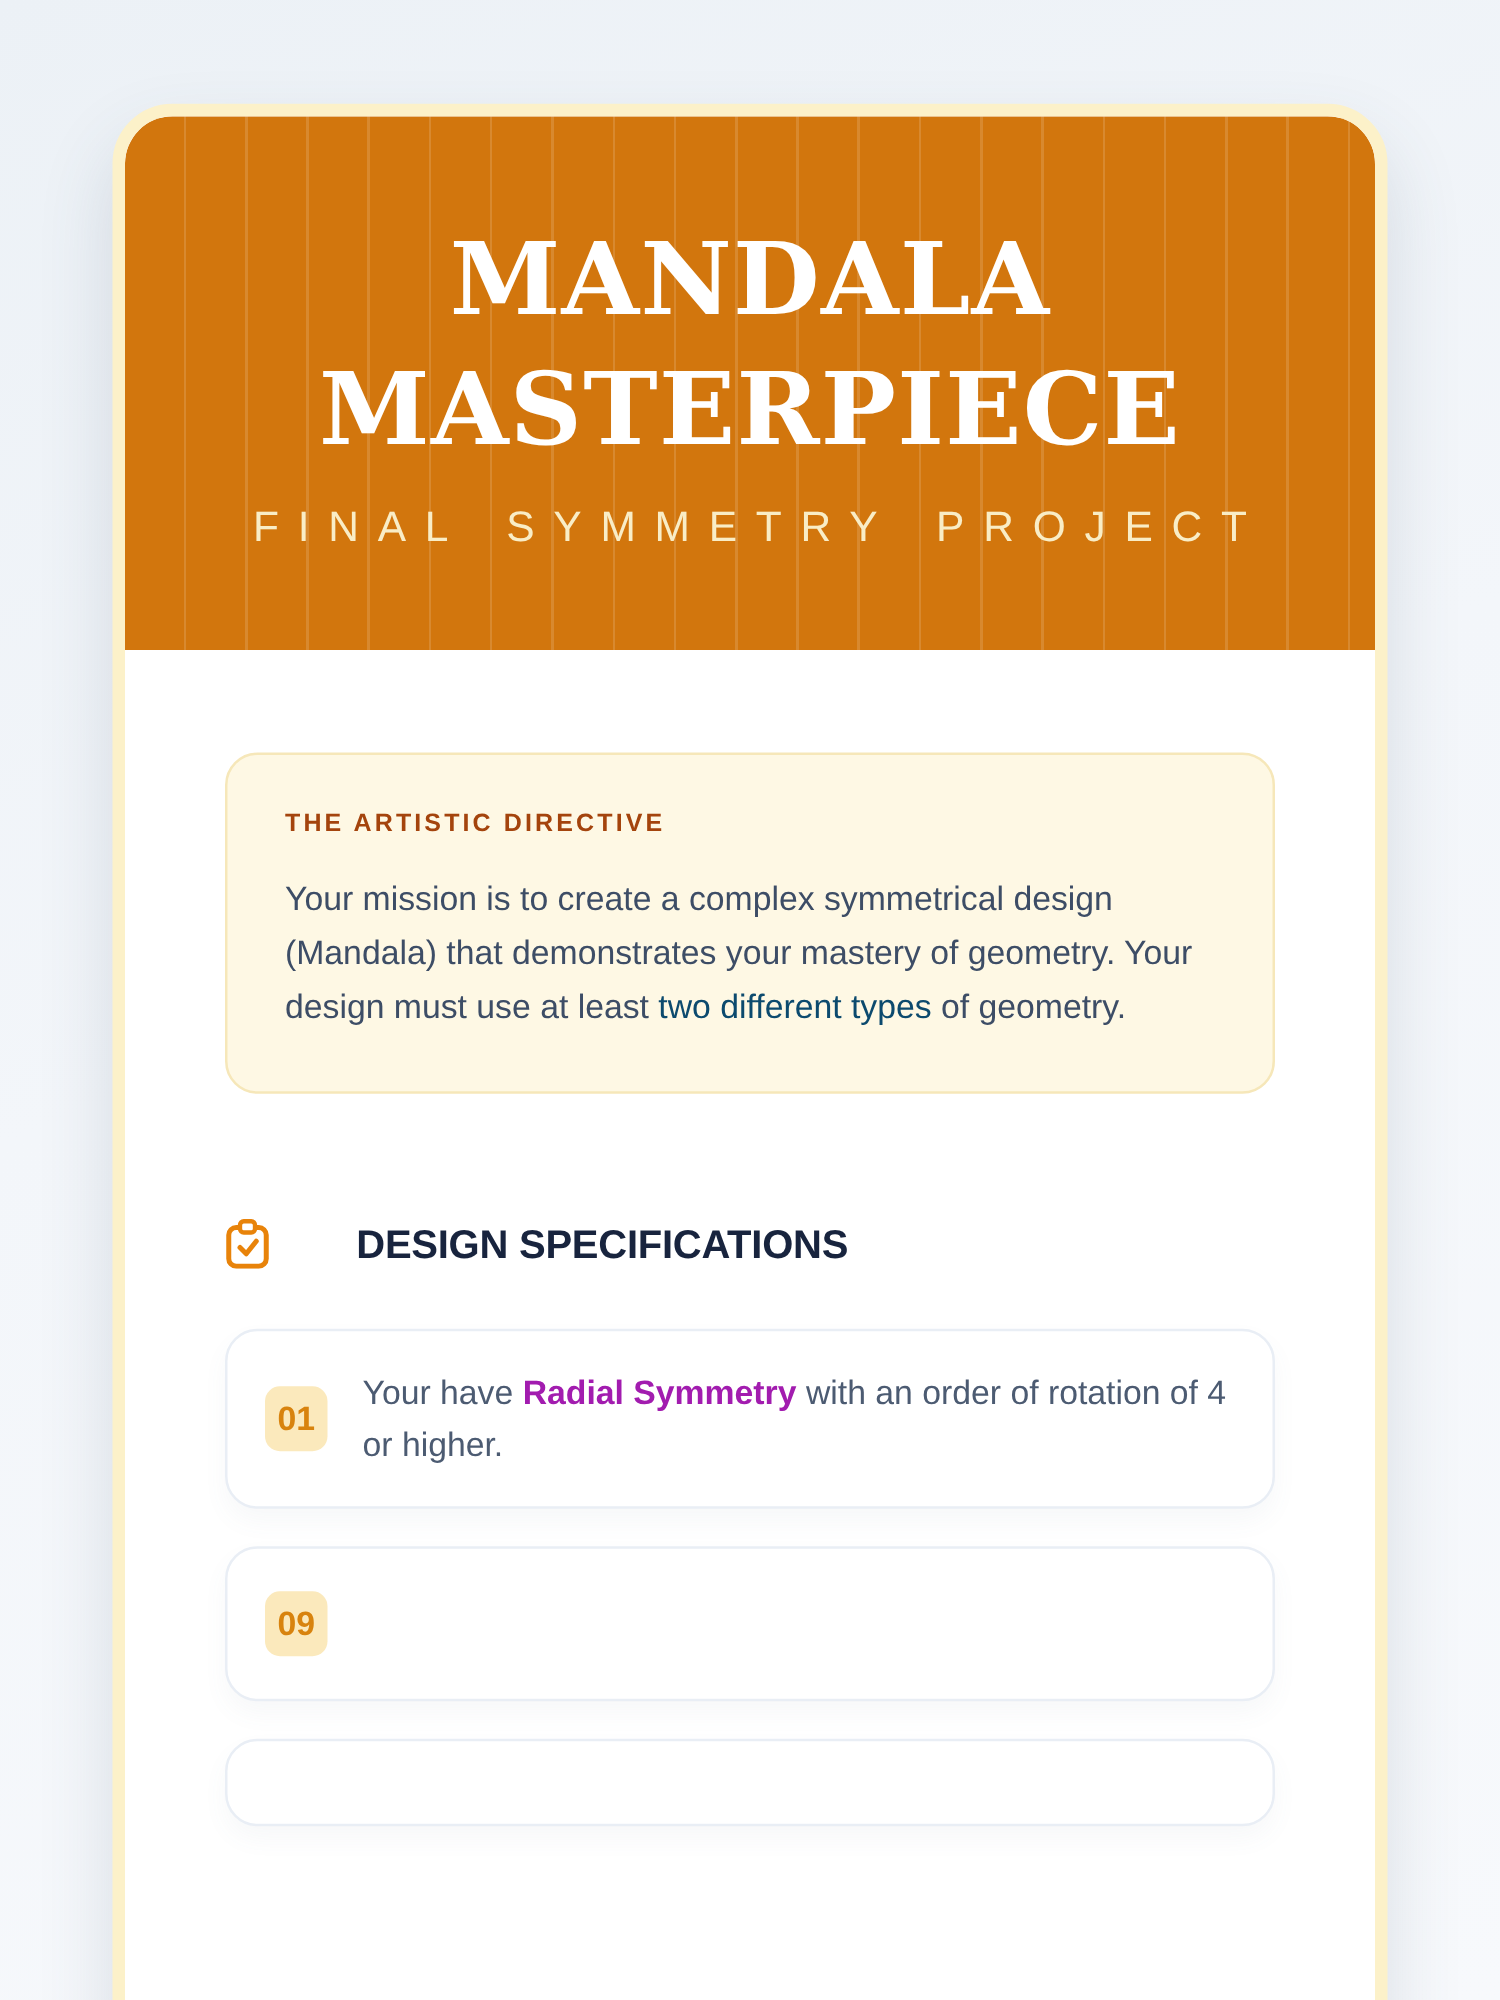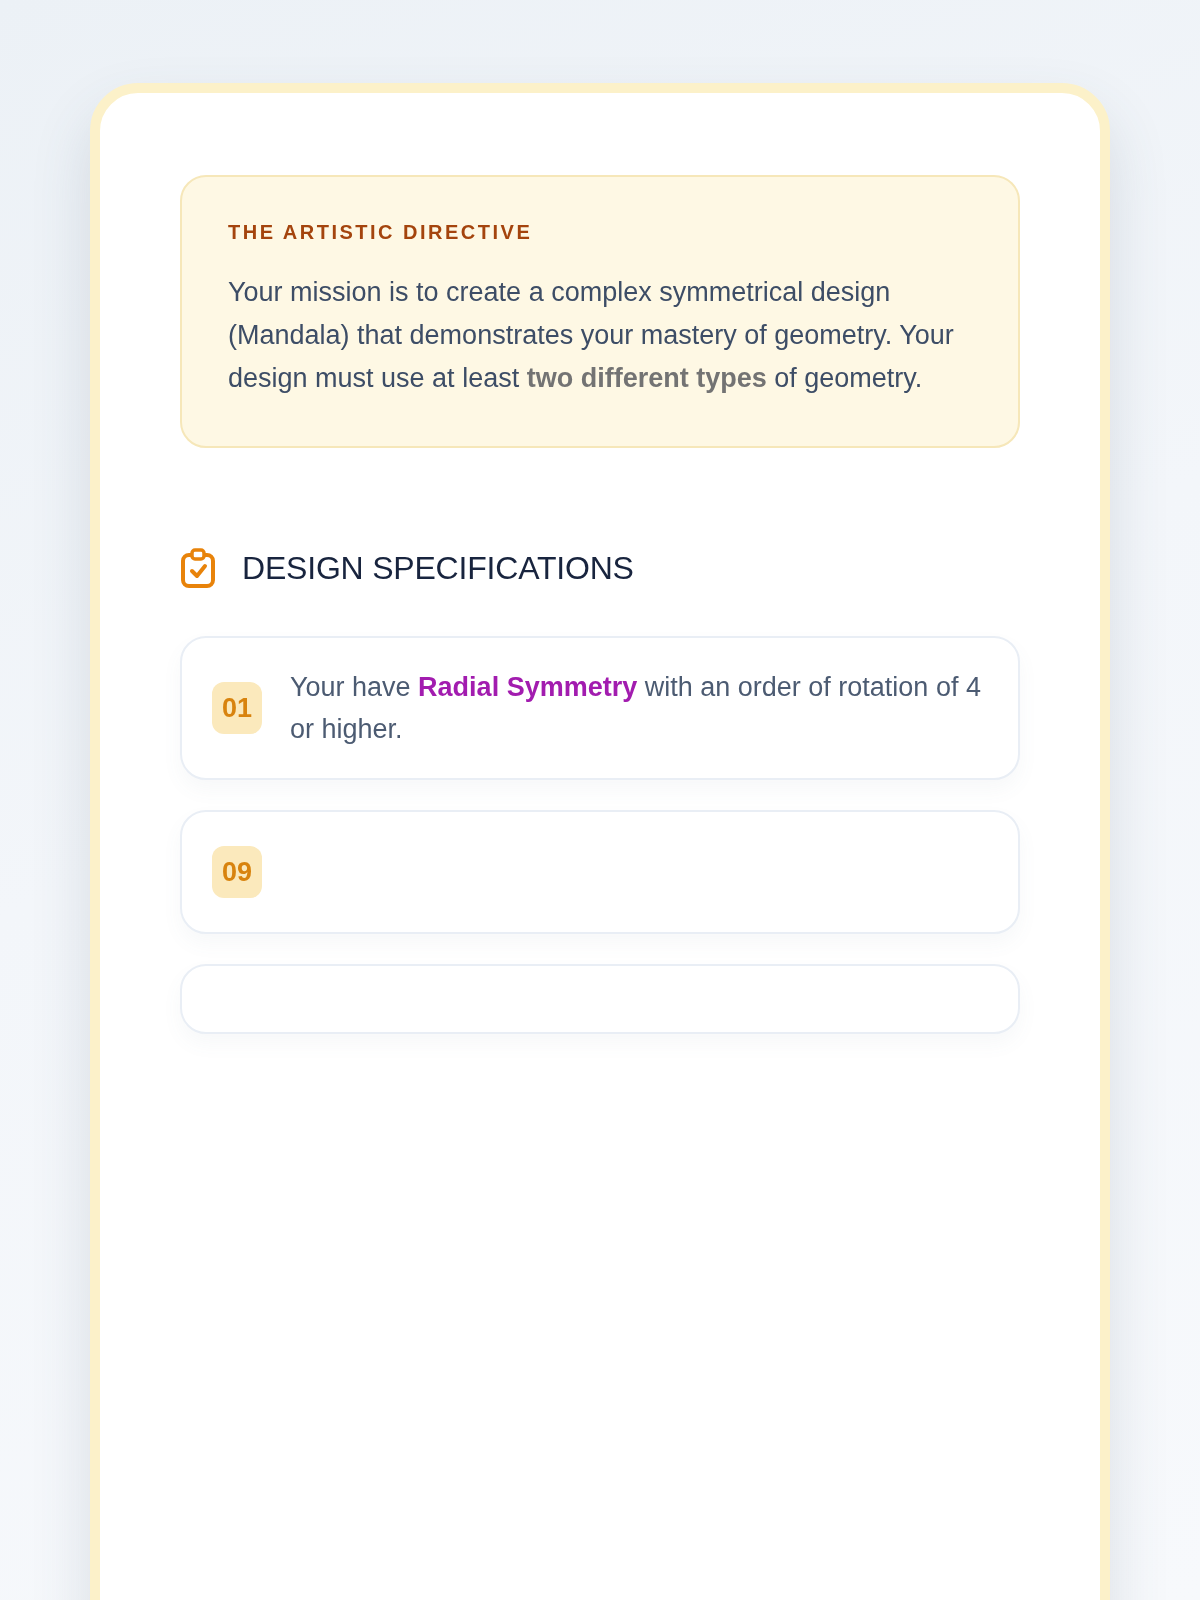--- a/index.html
+++ b/index.html
@@ -70,35 +70,36 @@
     letter-spacing: 2.5px;
     color: #A4440D;
     text-transform: uppercase;
   }
   .directive-text {
     margin-top: 28px;
     font-size: 27px;
     line-height: 43px;
     color: #3D4D66;
   }
-  .directive-text b { color: #737373; font-weight: 700; }
+  .directive-text b { color: #0c4a6e; font-weight: 400; }
 
   .section-heading {
     margin-top: 100px;
     display: flex;
     align-items: center;
     gap: 26px;
   }
   .section-heading-icon { width: 36px; height: 40px; flex-shrink: 0; }
   .section-heading-text {
     font-size: 32px;
-    font-weight: 400;
+    font-weight: 700;
     letter-spacing: -0.2px;
     color: #18243E;
     text-transform: uppercase;
+    margin-left: 43px;
   }
 
   .spec-list {
     margin-top: 48px;
     display: flex;
     flex-direction: column;
     gap: 30px;
   }
   .spec-card {
     background: #FFFFFF;
@@ -130,20 +131,27 @@
   }
   .spec-text b { color: #a21caf; font-weight: 700; }
 
   .spec-card.partial { min-height: 70px; }
 </style>
 </head>
 <body>
 
 <div class="card">
 
+  <div class="header">
+    <div class="header-title">
+      <div>MANDALA</div>
+      <div>MASTERPIECE</div>
+    </div>
+    <div class="header-subtitle">FINAL SYMMETRY PROJECT</div>
+  </div>
 
   <div class="content">
 
     <div class="directive-box">
       <div class="directive-heading">THE ARTISTIC DIRECTIVE</div>
       <p class="directive-text"><span>Your mission is to create a complex symmetrical design (Mandala) that demonstrates your mastery of geometry. Your design must use at least </span><b>two different types</b><span> of geometry.</span></p>
     </div>
 
     <div class="section-heading">
       <svg class="section-heading-icon" viewBox="0 0 36 40" fill="none" xmlns="http://www.w3.org/2000/svg">

